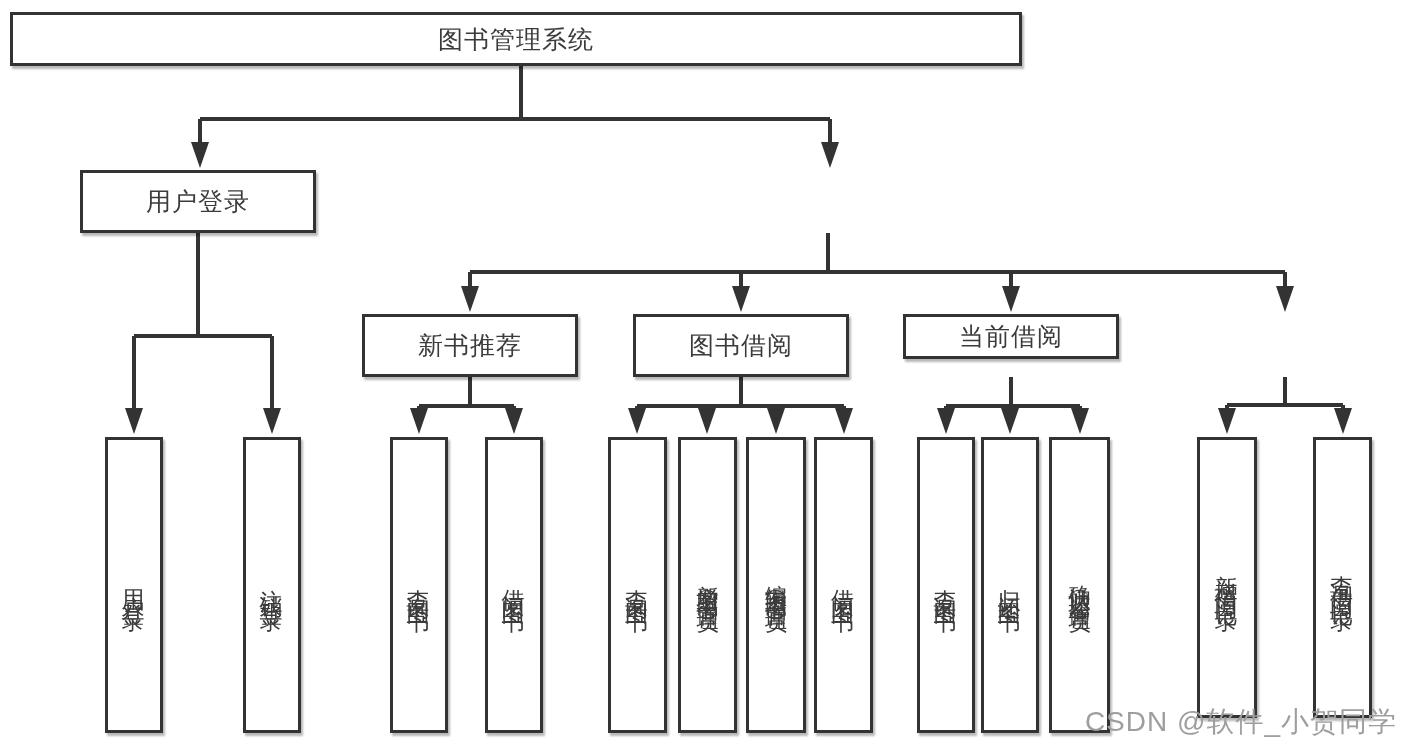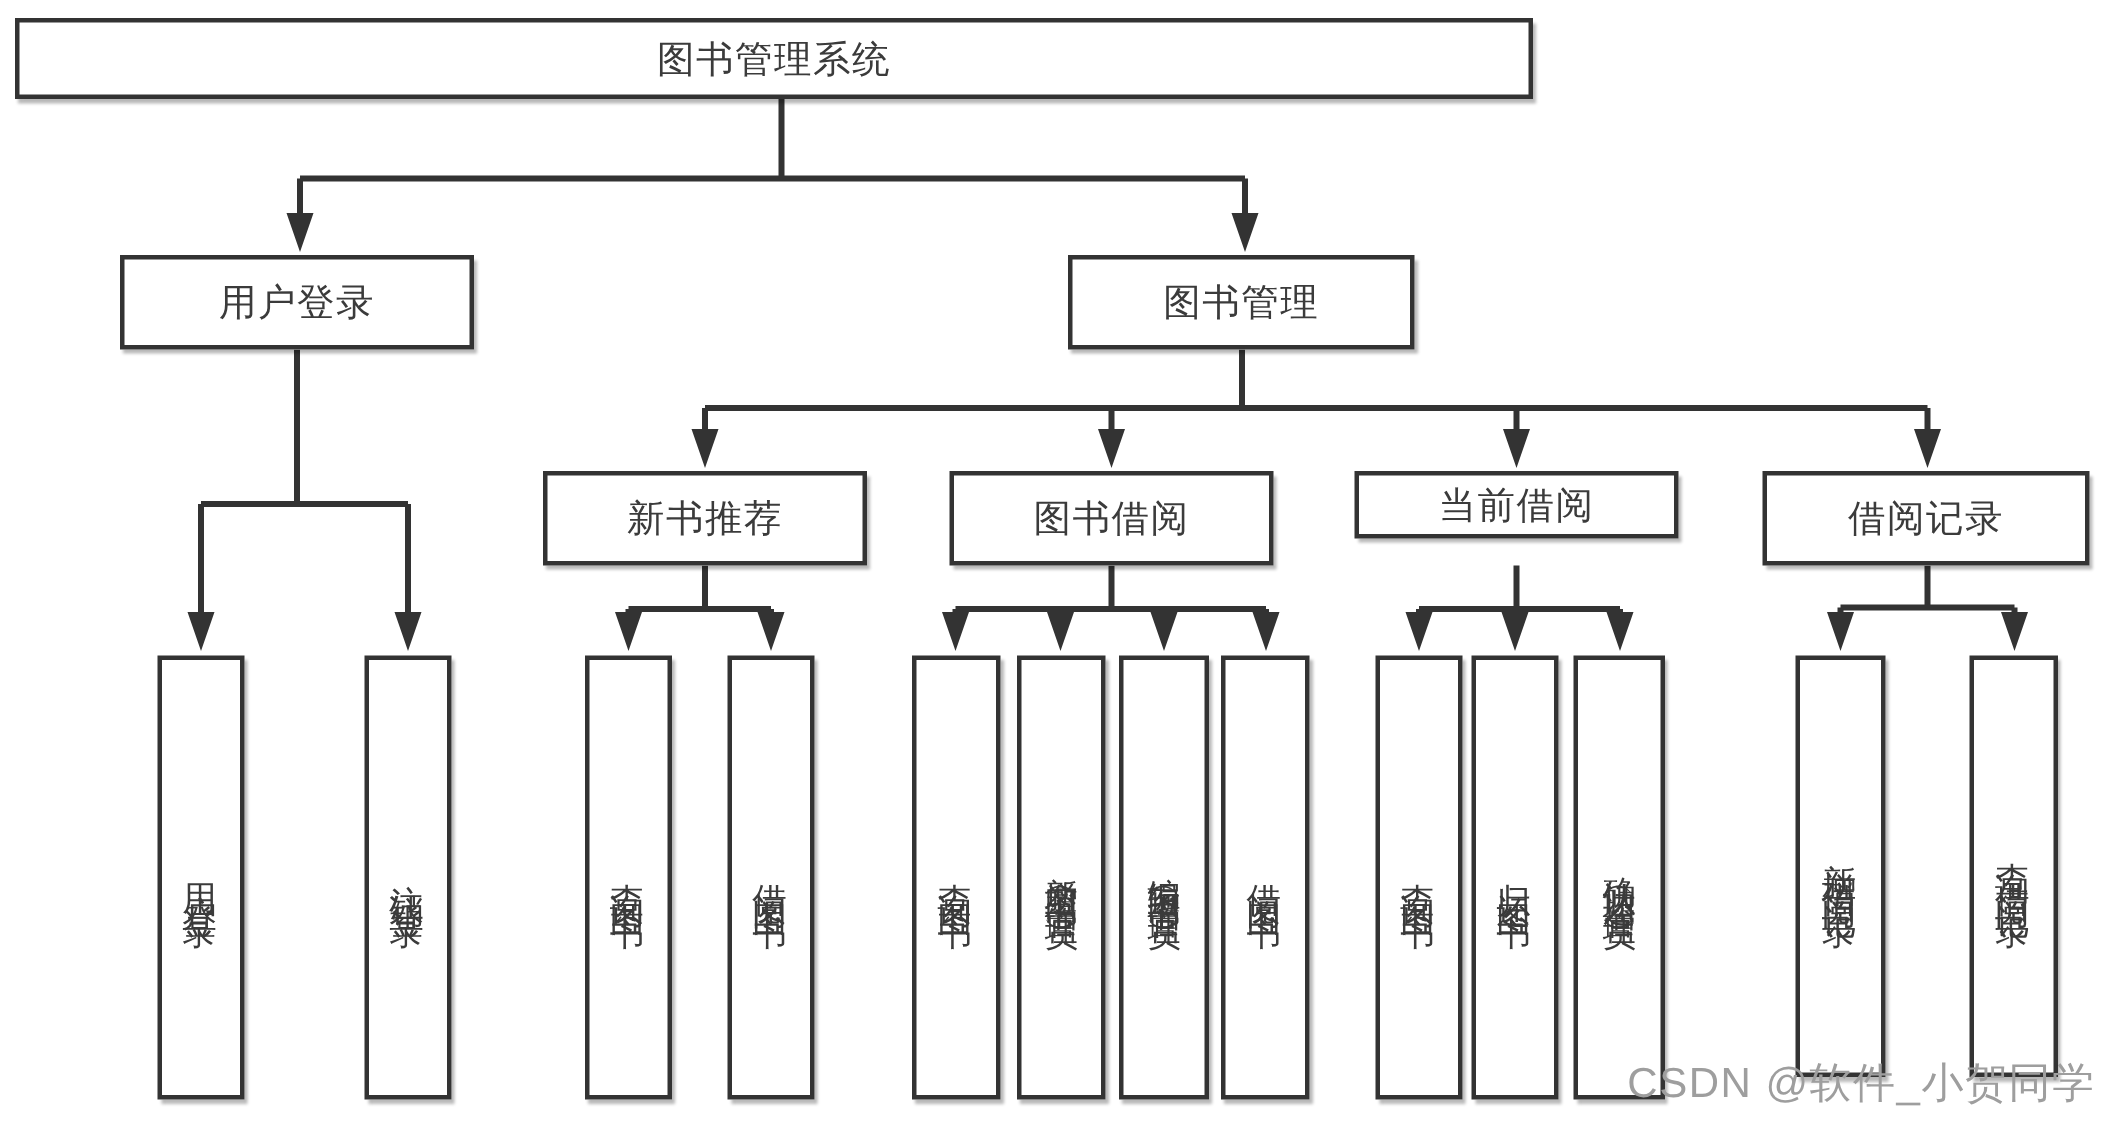--- a/index.html
+++ b/index.html
@@ -75,35 +75,29 @@
       M1218 408 L1236 408 L1227 434 Z  M1334 408 L1352 408 L1343 434 Z"></path>
   </svg>
 
   <div class="node h-node" style="left:10px; top:12px; width:1012px; height:54px;">
     <span>图书管理系统</span>
   </div>
 
   <div class="node h-node" style="left:80px; top:170px; width:236px; height:63px;">
     <span>用户登录</span>
   </div>
-  <div class="node h-node" style="left:712px; top:170px; width:231px; height:63px;">
-    <span>图书管理</span>
-  </div>
 
   <div class="node h-node" style="left:633px; top:314px; width:216px; height:63px;">
     <span>图书借阅</span>
   </div>
   <div class="node h-node" style="left:362px; top:314px; width:216px; height:63px;">
     <span>新书推荐</span>
   </div>
   <div class="node h-node" style="left:903px; top:314px; width:216px; height:45px;">
     <span>当前借阅</span>
-  </div>
-  <div class="node h-node" style="left:1175px; top:314px; width:218px; height:63px;">
-    <span>借阅记录</span>
   </div>
 
   <div class="node leaf" style="left:105px; top:437px; width:58px; height:296px;">
     <span>用户登录</span>
   </div>
   <div class="node leaf" style="left:243px; top:437px; width:58px; height:296px;">
     <span>注销登录</span>
   </div>
 
   <div class="node leaf" style="left:390px; top:437px; width:58px; height:296px;">

